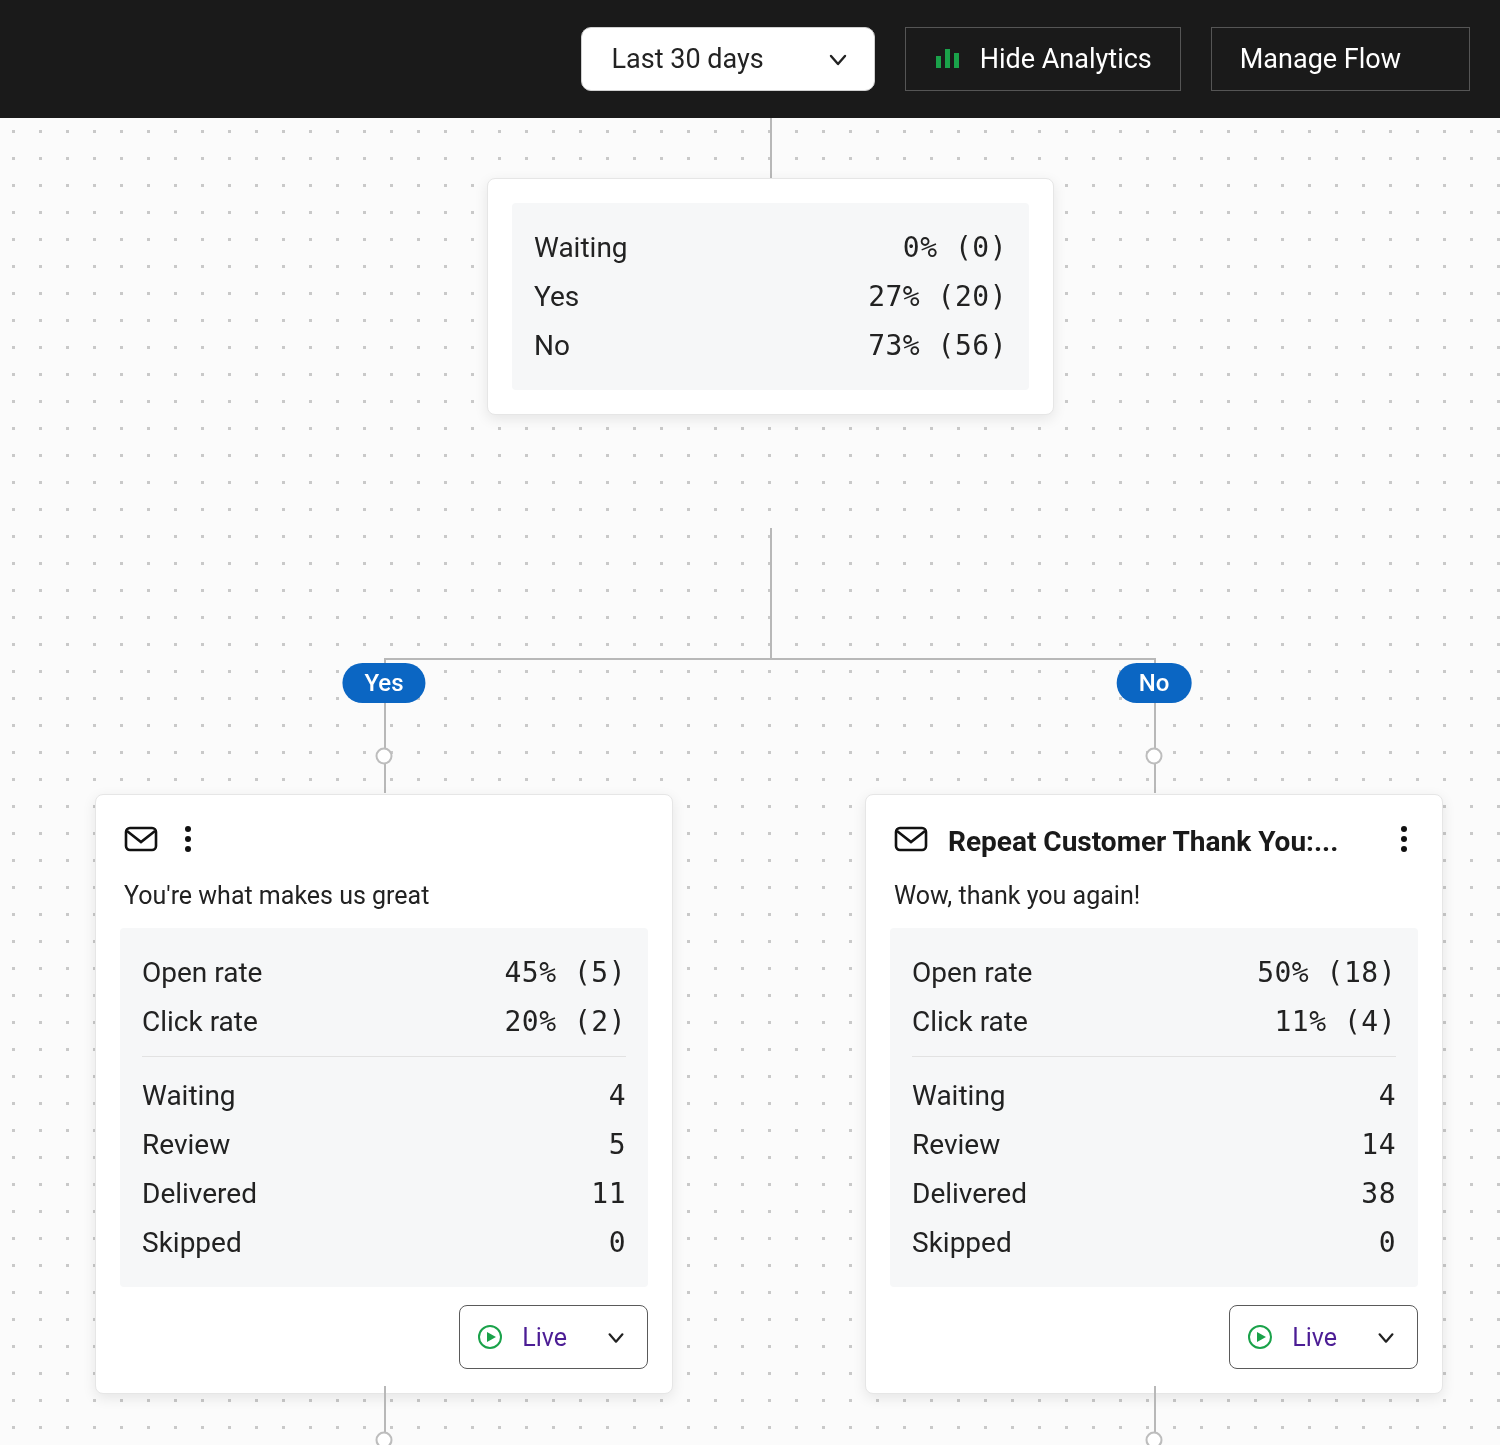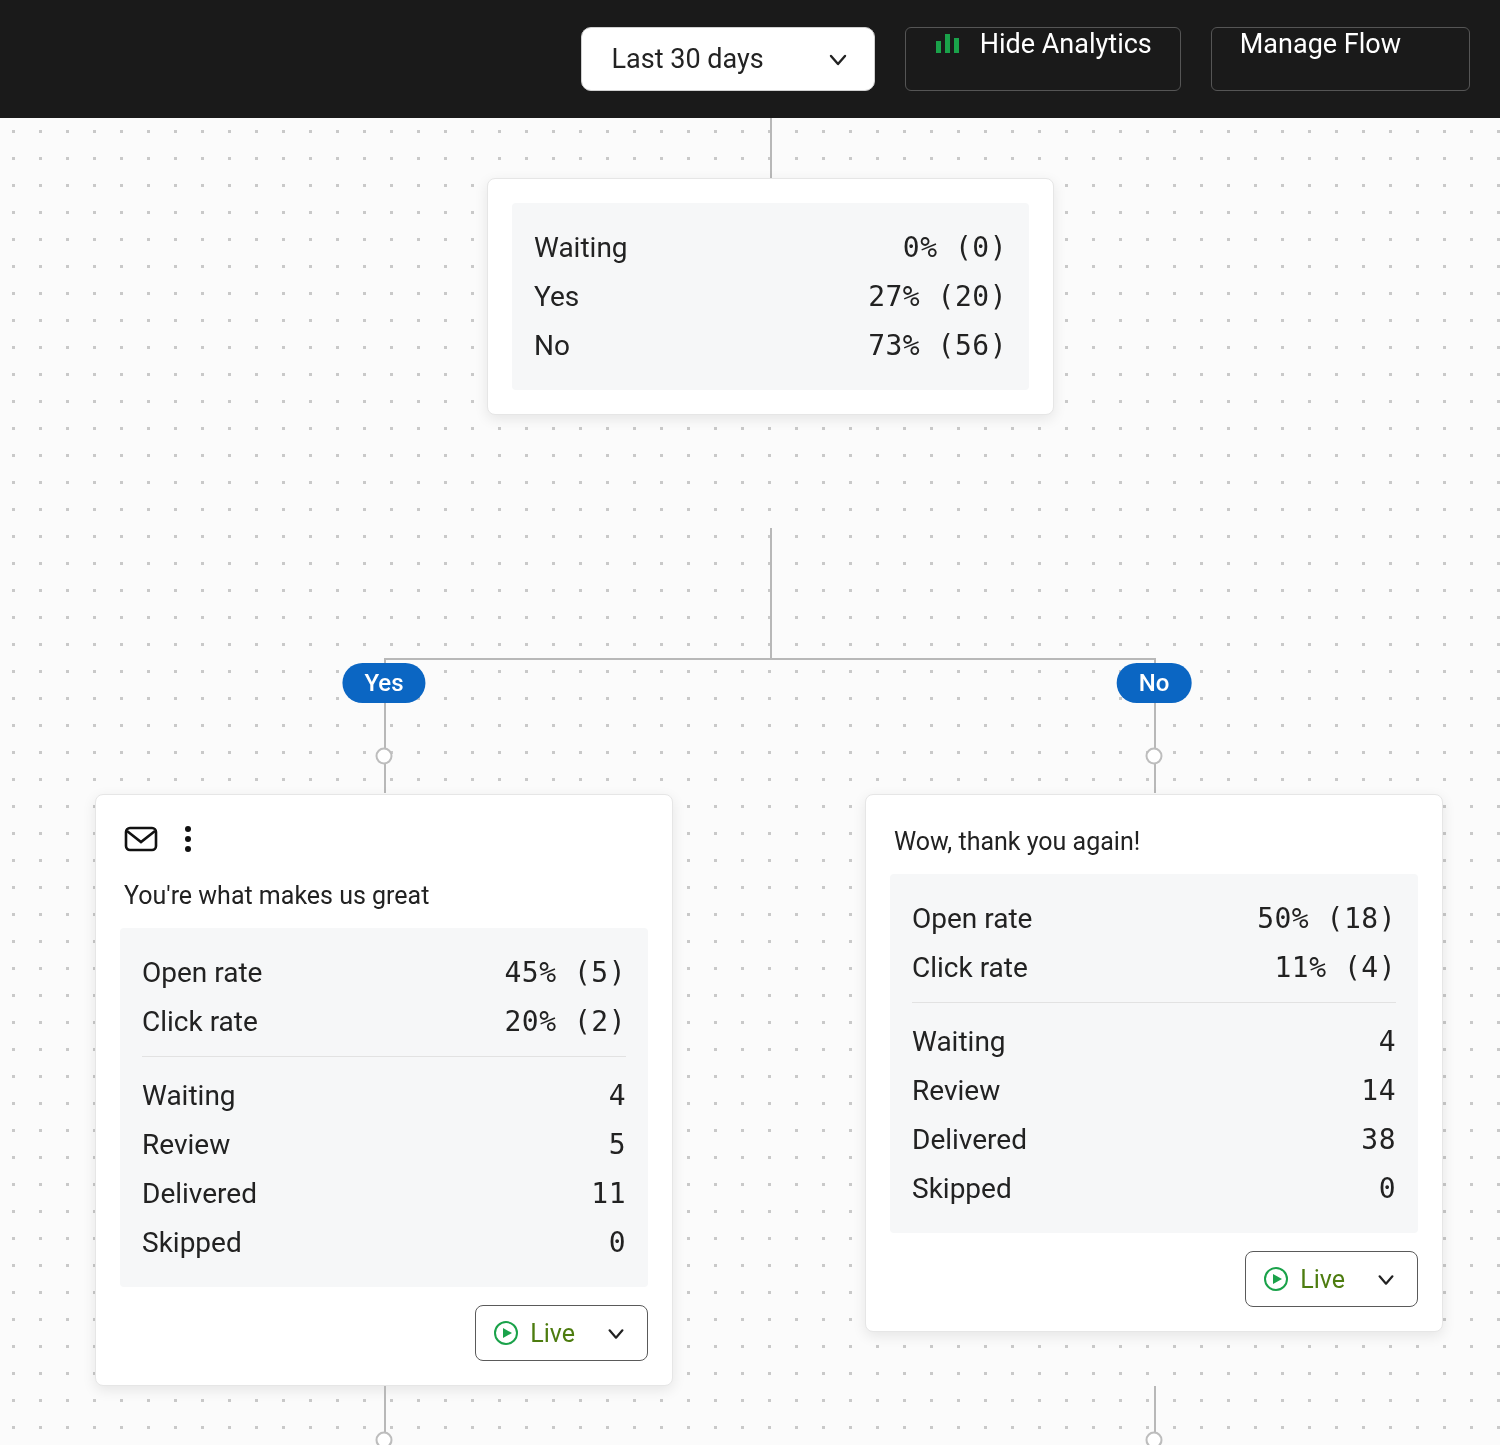--- a/index.html
+++ b/index.html
@@ -16,22 +16,22 @@
 
   .drange {
     background: #fff; border: 1px solid #d0d0d0; border-radius: 10px;
     height: 64px; display: flex; align-items: center; gap: 62px;
     padding: 0 24px 0 30px; font-size: 27px; color: #232323; cursor: pointer;
   }
   .drange .chev { width: 24px; height: 24px; }
 
   .btn-outline {
     background: transparent; border: 1.5px solid #555; color: #fff;
-    border-radius: 6px; height: 64px; padding: 0 28px;
-    display: flex; align-items: flex-start; gap: 18px; font-size: 27px; cursor: pointer;
+    border-radius: 0; height: 64px; padding: 0 28px;
+    display: flex; align-items: center; gap: 18px; font-size: 27px; cursor: pointer;
   }
   .btn-outline .caret { margin-left: 4px; }
 
   .bar-ico { width: 28px; height: 22px; }
 
   
   .canvas {
     position: absolute; top: 118px; left: 0; right: 0; bottom: 0;
     background-color: #fbfbfb;
     background-image: radial-gradient(#c9c9c9 1.8px, transparent 1.8px);
@@ -77,24 +77,24 @@
     display: flex; justify-content: space-between; align-items: center;
     font-size: 28px; color: #222; padding: 8px 0;
   }
   .statrow .k { }
   .statrow .v { font-family: ui-monospace, Menlo, Consolas, monospace; letter-spacing: 0.5px; }
 
   .statdiv { height: 1px; background: #e2e2e2; margin: 10px 0 14px 0; }
 
   .node-footer { display: flex; justify-content: flex-end; padding-top: 18px; }
   .status-sel {
-    display: flex; align-items: center; gap: 12px;
+    display: flex; align-items: center; gap: 20px;
     border: 1.5px solid #5a5a5a; border-radius: 8px;
-    height: 56px; padding: 0 20px 0 18px; cursor: pointer;
-    font-size: 25px; color: #4d7c0f;
+    height: 64px; padding: 0 20px 0 18px; cursor: pointer;
+    font-size: 25px; color: #4c1d95;
   }
   .status-sel .play { width: 24px; height: 24px; }
   .status-sel .chev { width: 22px; height: 22px; margin-left: 18px; }
 
   
   .chev path, .caret path { fill: none; stroke-linecap: round; stroke-linejoin: round; }
 </style>
 </head>
 <body>
 
@@ -221,20 +221,36 @@
         <span class="chev">
           <svg viewBox="0 0 24 24">
               <path d="M5 8l7 8 7-8" stroke="#222" stroke-width="2.4"></path>
             </svg>
         </span>
       </div>
     </div>
   </div>
 
   <div class="node" style="left:865px; top:676px; width:578px;">
+    <div class="node-header">
+      <span>
+        <svg width="34" height="26" viewBox="0 0 34 26">
+          <rect x="2" y="2" width="30" height="22" rx="4" stroke="#111" stroke-width="2.6" fill="none"></rect>
+          <path d="M3 5 L17 16 L31 5" stroke="#111" stroke-width="2.6" fill="none"></path>
+        </svg>
+      </span>
+      <div class="node-title">Repeat Customer Thank You:...</div>
+      <div class="node-menu">
+        <svg viewBox="0 0 8 28">
+          <circle cx="4" cy="4" r="3" fill="#111"></circle>
+          <circle cx="4" cy="14" r="3" fill="#111"></circle>
+          <circle cx="4" cy="24" r="3" fill="#111"></circle>
+        </svg>
+      </div>
+    </div>
     <div class="node-sub">Wow, thank you again!</div>
     <div class="statbox">
       <div class="statrow">
         <span class="k">Open rate</span>
         <span class="v">50% (18)</span>
       </div>
       <div class="statrow">
         <span class="k">Click rate</span>
         <span class="v">11% (4)</span>
       </div>

